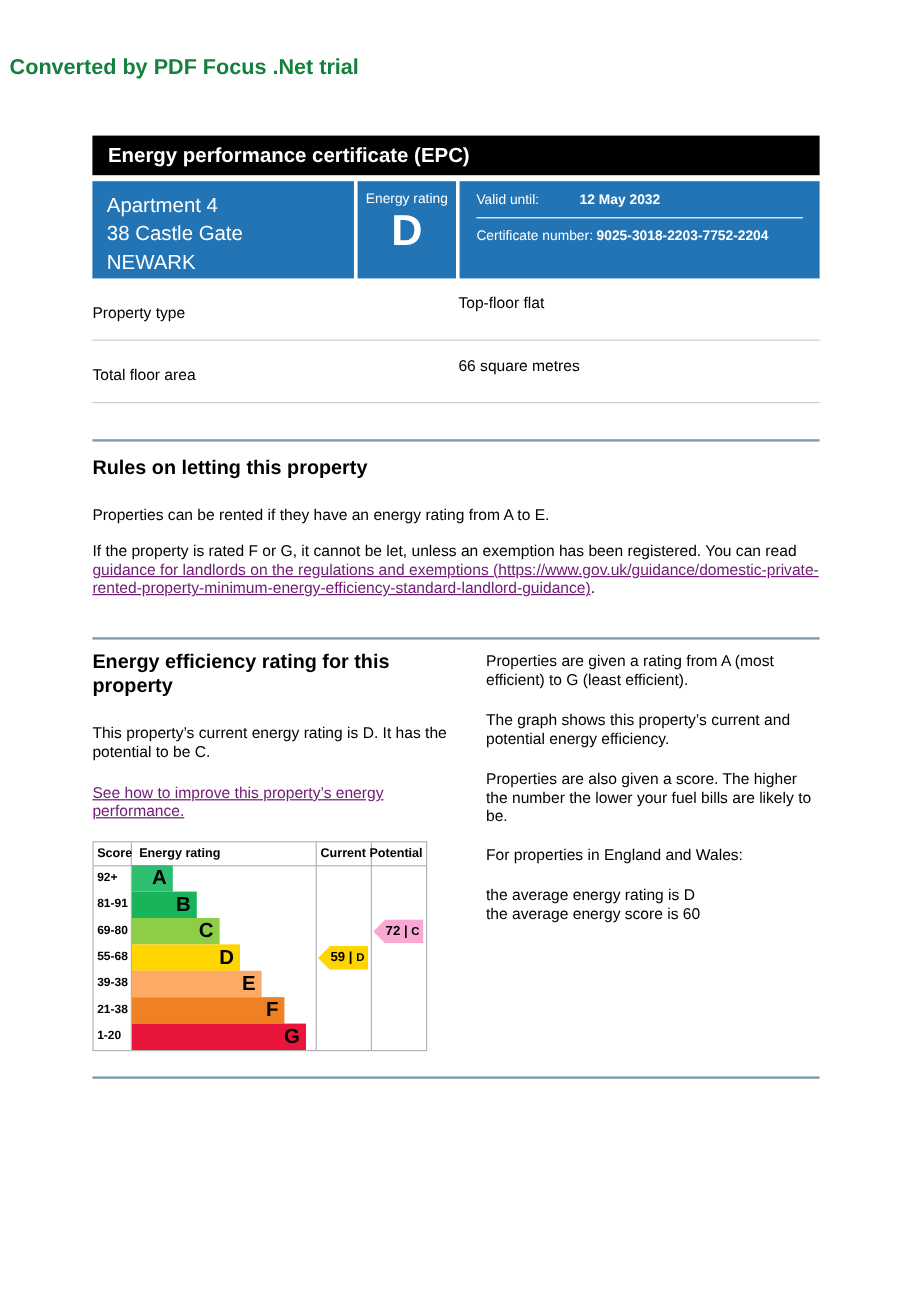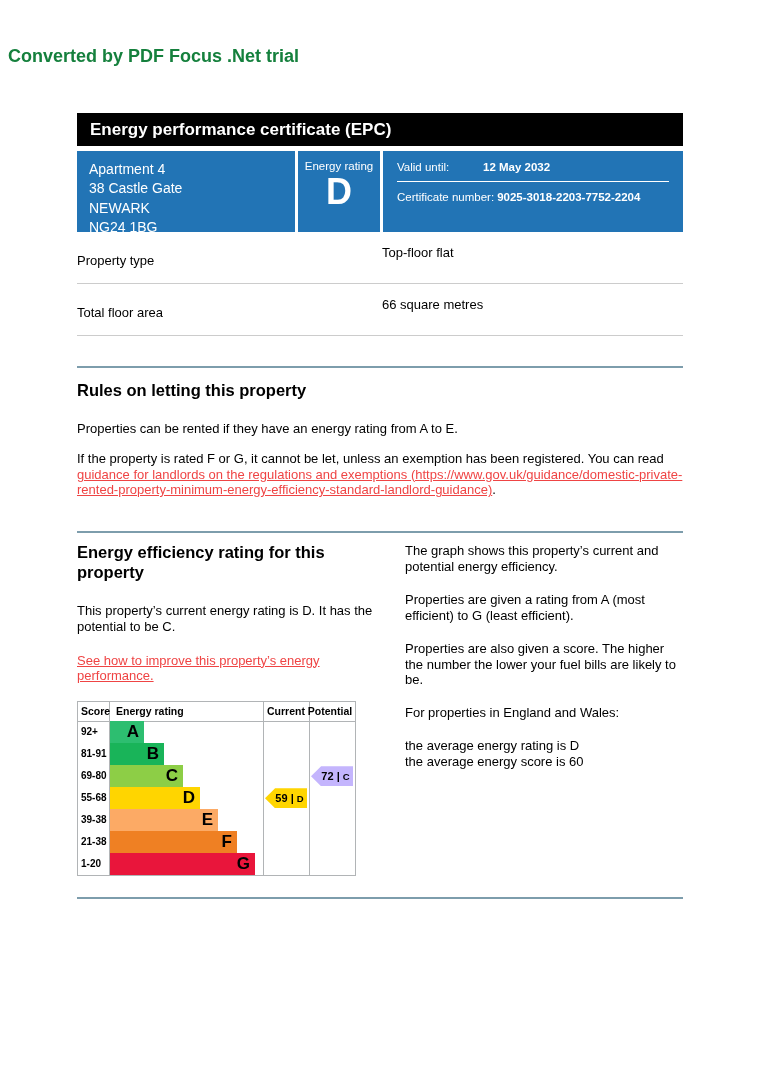--- a/index.html
+++ b/index.html
@@ -6,21 +6,21 @@
   .page{position:relative;width:760px;height:1075px;background:#fff;overflow:hidden;
         font-family:"Liberation Sans","DejaVu Sans",sans-serif;color:#000;}
   .trial{position:absolute;left:8px;top:46px;font-size:18px;font-weight:bold;color:#15803d;}
   .content{position:absolute;left:77px;top:113px;width:606px;}
 
   .title-bar{background:#000;color:#fff;font-size:17px;font-weight:bold;height:33px;
              line-height:33px;padding-left:13px;box-sizing:border-box;}
 
   .summary{display:flex;gap:3px;margin-top:5px;height:81px;}
   .cell{background:#2274b5;color:#fff;box-sizing:border-box;}
-  .cell.address{width:218px;padding:9px 12px;font-size:14px;line-height:1.38;}
+  .cell.address{width:218px;padding:9px 12px;font-size:17px;line-height:1.38;}
   .cell.rating{width:82px;text-align:center;padding-top:9px;}
   .rating-label{font-size:11.5px;}
   .rating-value{font-size:36px;font-weight:bold;line-height:1.05;margin-top:1px;}
   .cell.valid{flex:1;padding:10px 14px;font-size:11.5px;}
   .valid-row{display:flex;}
   .valid-row .lbl{width:86px;}
   .b{font-weight:bold;}
   .white-hr{height:1px;background:#fff;margin:8px 0 9px;}
   .cert-row .b{margin-left:3px;}
 
@@ -30,21 +30,21 @@
   .divider{height:2px;background:#7d9dac;}
   .div-1{margin-top:30px;}
   .div-2{margin-top:33px;}
   .div-3{margin-top:21px;}
 
   h2{font-size:16.5px;margin:0;line-height:1.2;font-weight:bold;}
   .rules-h{margin-top:13px;}
   p{margin:0;font-size:13px;line-height:1.22;}
   .rules-p1{margin-top:20px;}
   .rules-p2{margin-top:14px;}
-  a.link{color:#ef4444;text-decoration:underline;cursor:pointer;}
+  a.link{color:#701a75;text-decoration:underline;cursor:pointer;}
 
   .two-col{display:flex;margin-top:10px;}
   .col-left{width:305px;}
   .col-right{width:278px;margin-left:auto;}
   .col-right p{margin:0 0 17px;white-space:pre-line;}
   .eff-intro{margin-top:20px;}
   .eff-link-p{margin-top:18px;}
 
   .epc-chart{position:relative;width:277px;height:173px;border:1px solid #b1b4b6;margin-top:17px;}
   .epc-h{position:absolute;top:0;height:19px;line-height:19px;font-size:10.5px;font-weight:bold;}
@@ -127,26 +127,26 @@
             <div class="epc-bar" style="top: 63px; left: 32px; width: 73px; background: rgb(141, 206, 70);">C</div>
             <div class="epc-score" style="top: 85px;">55-68</div>
             <div class="epc-bar" style="top: 85px; left: 32px; width: 90px; background: rgb(255, 213, 0);">D</div>
             <div class="epc-score" style="top: 107px;">39-38</div>
             <div class="epc-bar" style="top: 107px; left: 32px; width: 108px; background: rgb(252, 170, 101);">E</div>
             <div class="epc-score" style="top: 129px;">21-38</div>
             <div class="epc-bar" style="top: 129px; left: 32px; width: 127px; background: rgb(239, 128, 35);">F</div>
             <div class="epc-score" style="top: 151px;">1-20</div>
             <div class="epc-bar" style="top: 151px; left: 32px; width: 145px; background: rgb(233, 21, 59);">G</div>
             <div class="epc-arrow" style="top: 86px; left: 187px; width: 42px; background: rgb(255, 213, 0);"><span>59 | </span><span class="band">D</span></div>
-            <div class="epc-arrow" style="top: 64px; left: 233px; width: 42px; background: #c4b5fd;"><span>72 | </span><span class="band">C</span></div>
+            <div class="epc-arrow" style="top: 64px; left: 233px; width: 42px; background: #f9a8d4;"><span>72 | </span><span class="band">C</span></div>
           </div>
       </div>
       <div class="col-right" id="right-paragraphs">
+          <p>Properties are given a rating from A (most efficient) to G (least efficient).</p>
           <p>The graph shows this property’s current and potential energy efficiency.</p>
-          <p>Properties are given a rating from A (most efficient) to G (least efficient).</p>
           <p>Properties are also given a score. The higher the number the lower your fuel bills are likely to be.</p>
           <p>For properties in England and Wales:</p>
           <p>the average energy rating is D
 the average energy score is 60</p>
         </div>
     </div>
 
     <div class="divider div-3"></div>
 
   </div>

